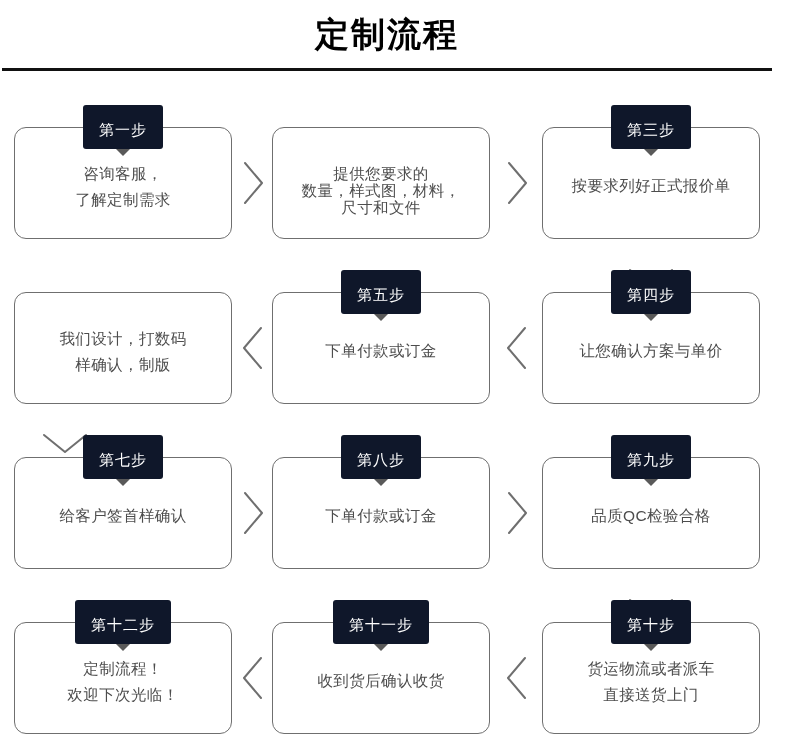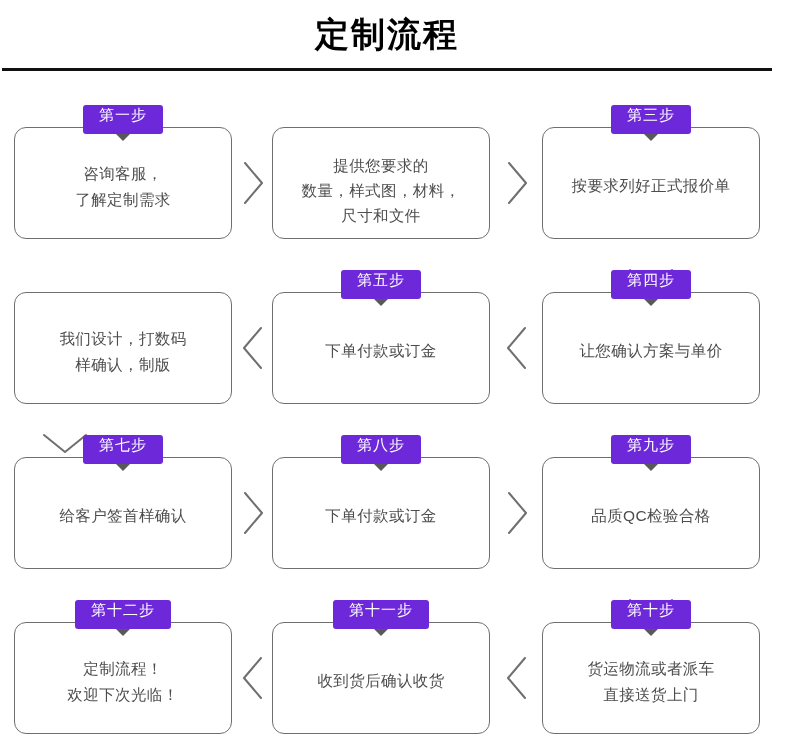--- a/index.html
+++ b/index.html
@@ -80,41 +80,41 @@
   .step-text {
     font-size: 15.5px;
     line-height: 26px;
     color: #4d4d4d;
     text-align: center;
     padding: 0 8px;
     white-space: pre-line;
     letter-spacing: 0.4px;
   }
   .step-text.lines-3 {
-    line-height: 25px;
+    line-height: 17px;
     padding-top: 14px;
   }
   .step-text.lines-2 {
     padding-top: 8px;
   }
   .step-text.lines-1 {
     padding-top: 6px;
   }
 
   
   .badge {
     position: absolute;
     top: -22px;
     left: 50%;
     transform: translateX(-50%);
-    background: #6d28d9;
+    background: #0f172a;
     color: #ffffff;
     font-size: 15px;
     line-height: 20px;
-    padding: 0 16px 9px 16px;
+    padding: 15px 16px 9px 16px;
     border-radius: 3px;
     white-space: nowrap;
     letter-spacing: 1px;
     z-index: 3;
   }
   .badge::after {
     content: "";
     position: absolute;
     bottom: -7px;
     left: 50%;

